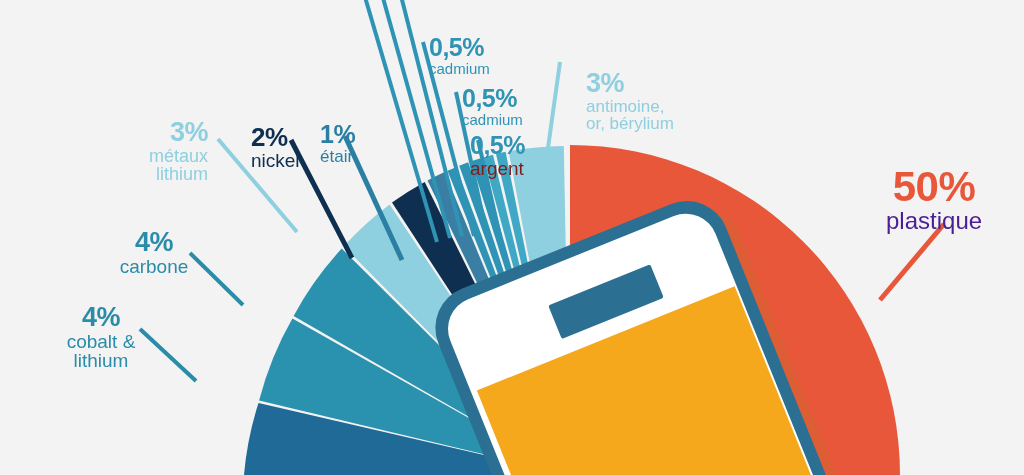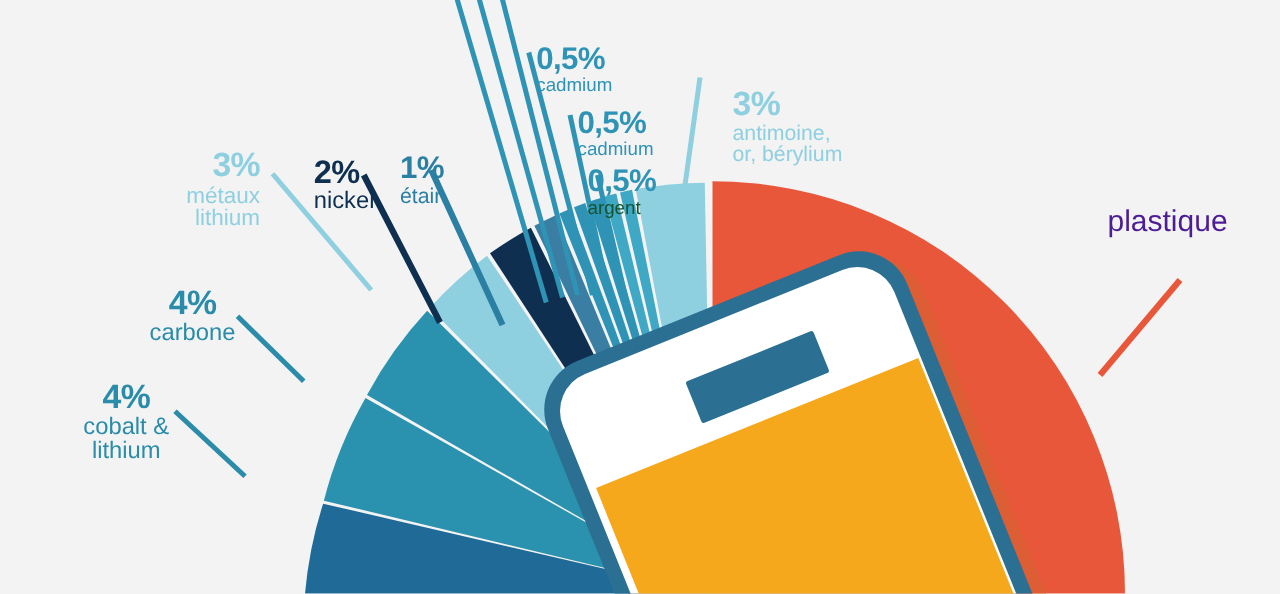--- a/index.html
+++ b/index.html
@@ -123,20 +123,21 @@
       <line x1="360" y1="-20" x2="437" y2="242" stroke="#2e93b4" stroke-width="4"></line>
       <line x1="345" y1="136" x2="402" y2="260" stroke="#2a7fa3" stroke-width="5"></line>
       <line x1="291" y1="140" x2="352" y2="258" stroke="#0e2f4f" stroke-width="5"></line>
       <line x1="218" y1="139" x2="297" y2="232" stroke="#8ecfe0" stroke-width="4"></line>
       <line x1="190" y1="253" x2="243" y2="305" stroke="#2a8ca8" stroke-width="4"></line>
       <line x1="140" y1="329" x2="196" y2="381" stroke="#2a8ca8" stroke-width="4"></line>
     </g>
   </svg>
 
   <div class="lbl ctr" style="left:886px; top:130px;">
+    <span class="pct" style="font-size:42px; color:#e8573a;">50%</span>
     <span class="nm" style="font-size:24px; color:#4c1d95;">plastique</span>
   </div>
 
   <div class="lbl lft" style="left:586px; top:34px;">
     <span class="pct" style="font-size:27px; color:#8ecfe0;">3%</span>
     <span class="nm" style="font-size:17px; color:#8ecfe0;">antimoine,</span>
     <span class="nm" style="font-size:17px; color:#8ecfe0;">or, bérylium</span>
   </div>
 
   <div class="lbl lft" style="left:429px; top:-1px;">
@@ -144,21 +145,21 @@
     <span class="nm" style="font-size:15px; color:#2e93b4;">cadmium</span>
   </div>
 
   <div class="lbl lft" style="left:462px; top:50px;">
     <span class="pct" style="font-size:25px; color:#2e93b4;">0,5%</span>
     <span class="nm" style="font-size:15px; color:#2e93b4;">cadmium</span>
   </div>
 
   <div class="lbl lft" style="left:470px; top:97px;">
     <span class="pct" style="font-size:25px; color:#2e93b4;">0,5%</span>
-    <span class="nm" style="font-size:15px; color:#14532d;">argent</span>
+    <span class="nm" style="font-size:19px; color:#7f1d1d;">argent</span>
   </div>
 
   <div class="lbl lft" style="left:320px; top:86px;">
     <span class="pct" style="font-size:25px; color:#2a7fa3;">1%</span>
     <span class="nm" style="font-size:17px; color:#2a7fa3;">étain</span>
   </div>
 
   <div class="lbl lft" style="left:251px; top:88px;">
     <span class="pct" style="font-size:26px; color:#0e2f4f;">2%</span>
     <span class="nm" style="font-size:19px; color:#0e2f4f;">nickel</span>

